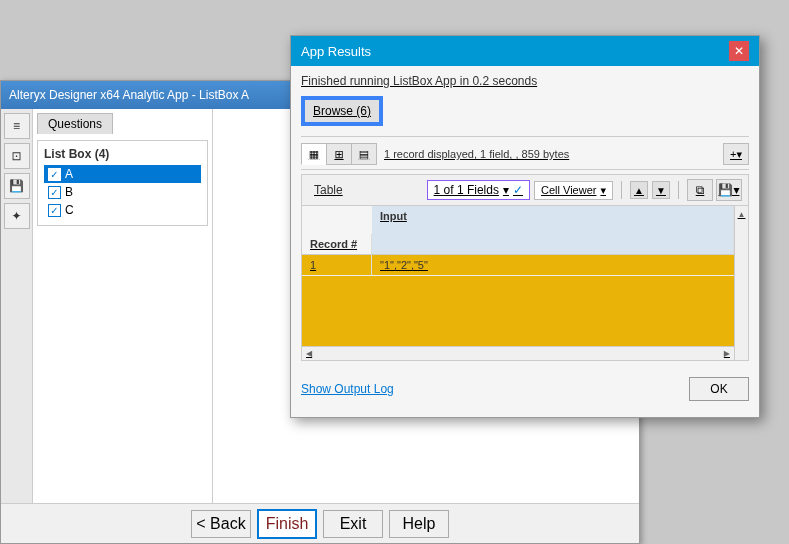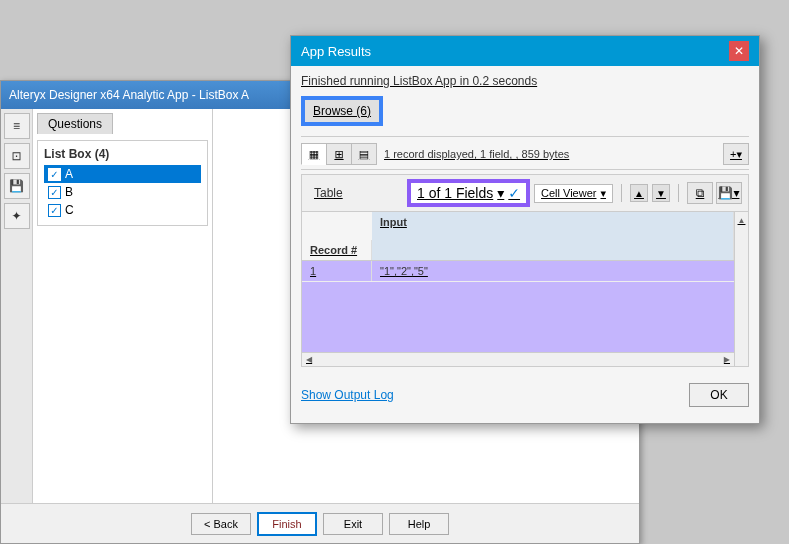--- a/index.html
+++ b/index.html
@@ -199,21 +199,21 @@
       display: flex;
       align-items: center;
       justify-content: center;
       gap: 6px;
     }
 
     .toolbar-btn {
       padding: 4px 3px;
       border: 1px solid #aaa;
       background: #f0f0f0;
-      font-size: 11px;
+      font-size: 16px;
       cursor: pointer;
       min-width: 60px;
       text-align: center;
     }
 
     .toolbar-btn.primary {
       background: white;
       border: 2px solid #0078d4;
       color: #7f1d1d;
     }
@@ -325,44 +325,44 @@
       background: #e8e8e8;
       border: 1px solid #bbb;
       display: flex;
       align-items: center;
       justify-content: center;
       font-size: 11px;
       cursor: pointer;
     }
 
     .table-section {
-      background: #c4b5fd;
+      background: #eab308;
       border: 1px solid #ccc;
     }
 
     .table-toolbar {
       display: flex;
       align-items: center;
       padding: 4px 6px;
       border-bottom: 1px solid #ccc;
       background: #f0f0f0;
       gap: 4px;
     }
 
     .table-tab {
       font-size: 12px;
       color: #333;
       padding: 2px 6px;
     }
 
     .fields-selector {
       background: white;
-      border: 4px solid #8b5cf6;
+      border: 1px solid #8b5cf6;
       padding: 2px 6px;
-      font-size: 14px;
+      font-size: 12px;
       display: flex;
       align-items: center;
       gap: 4px;
     }
 
     .viewer-selector {
       background: white;
       border: 1px solid #bbb;
       padding: 2px 6px;
       font-size: 11px;

